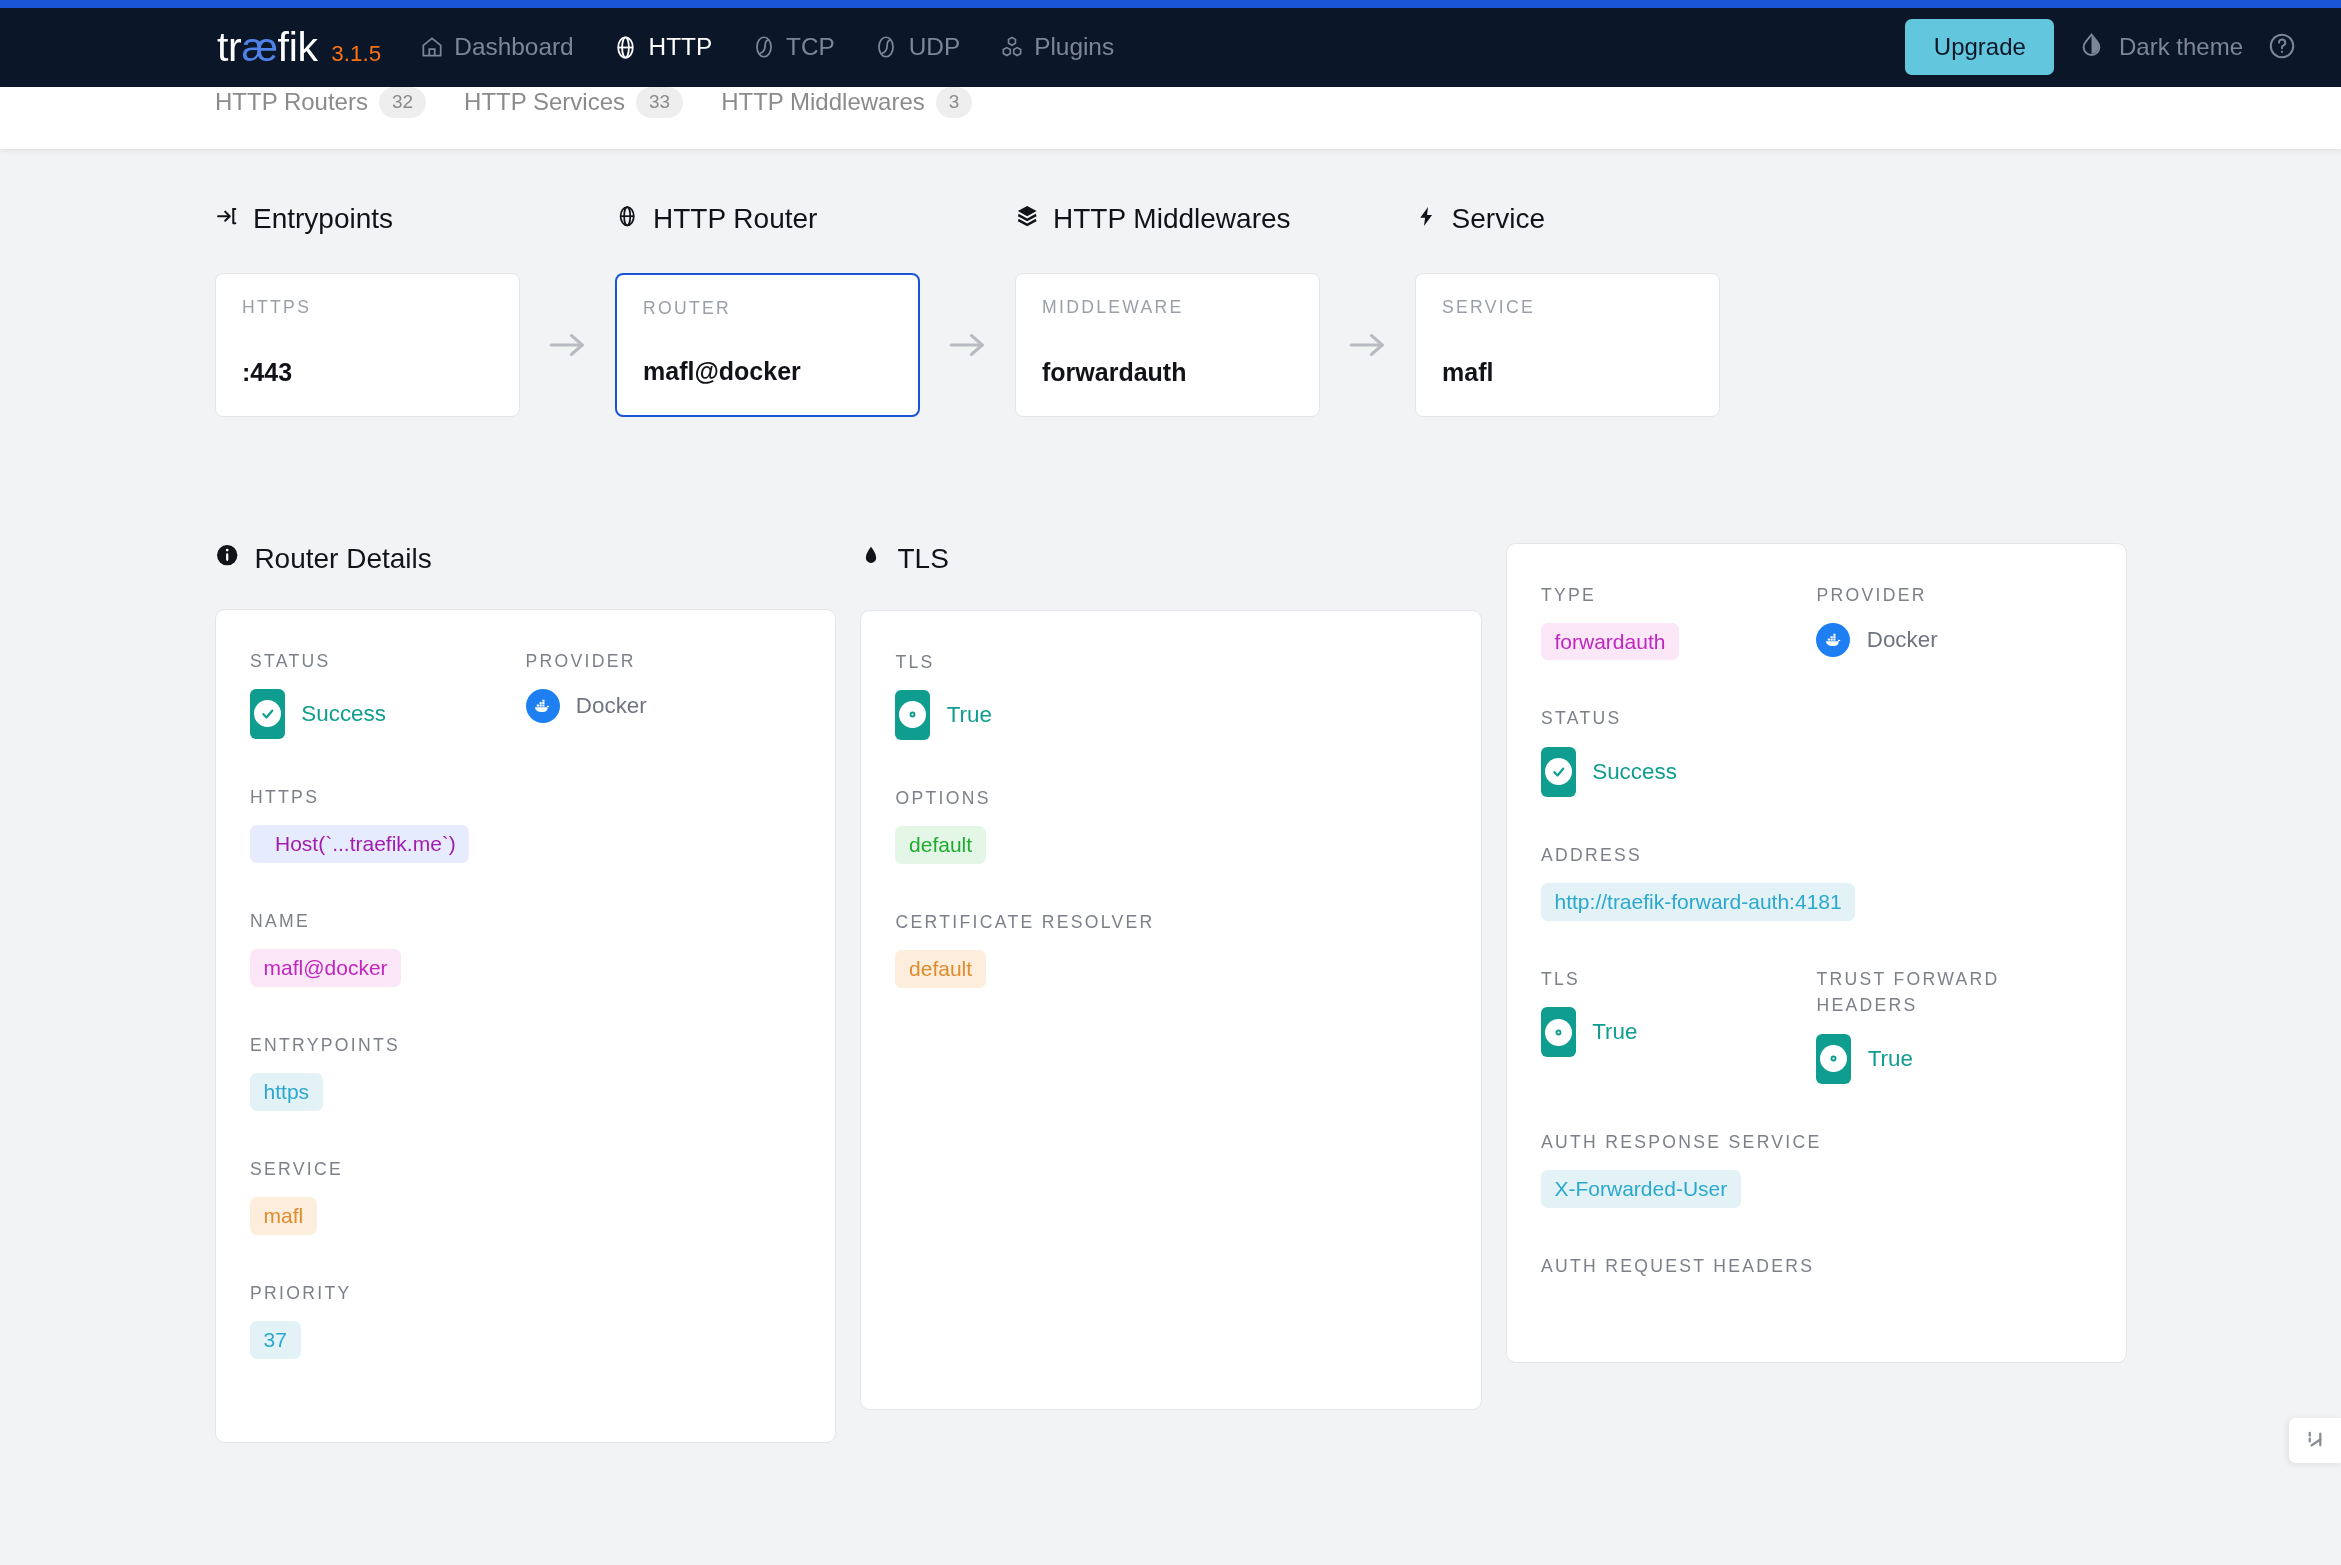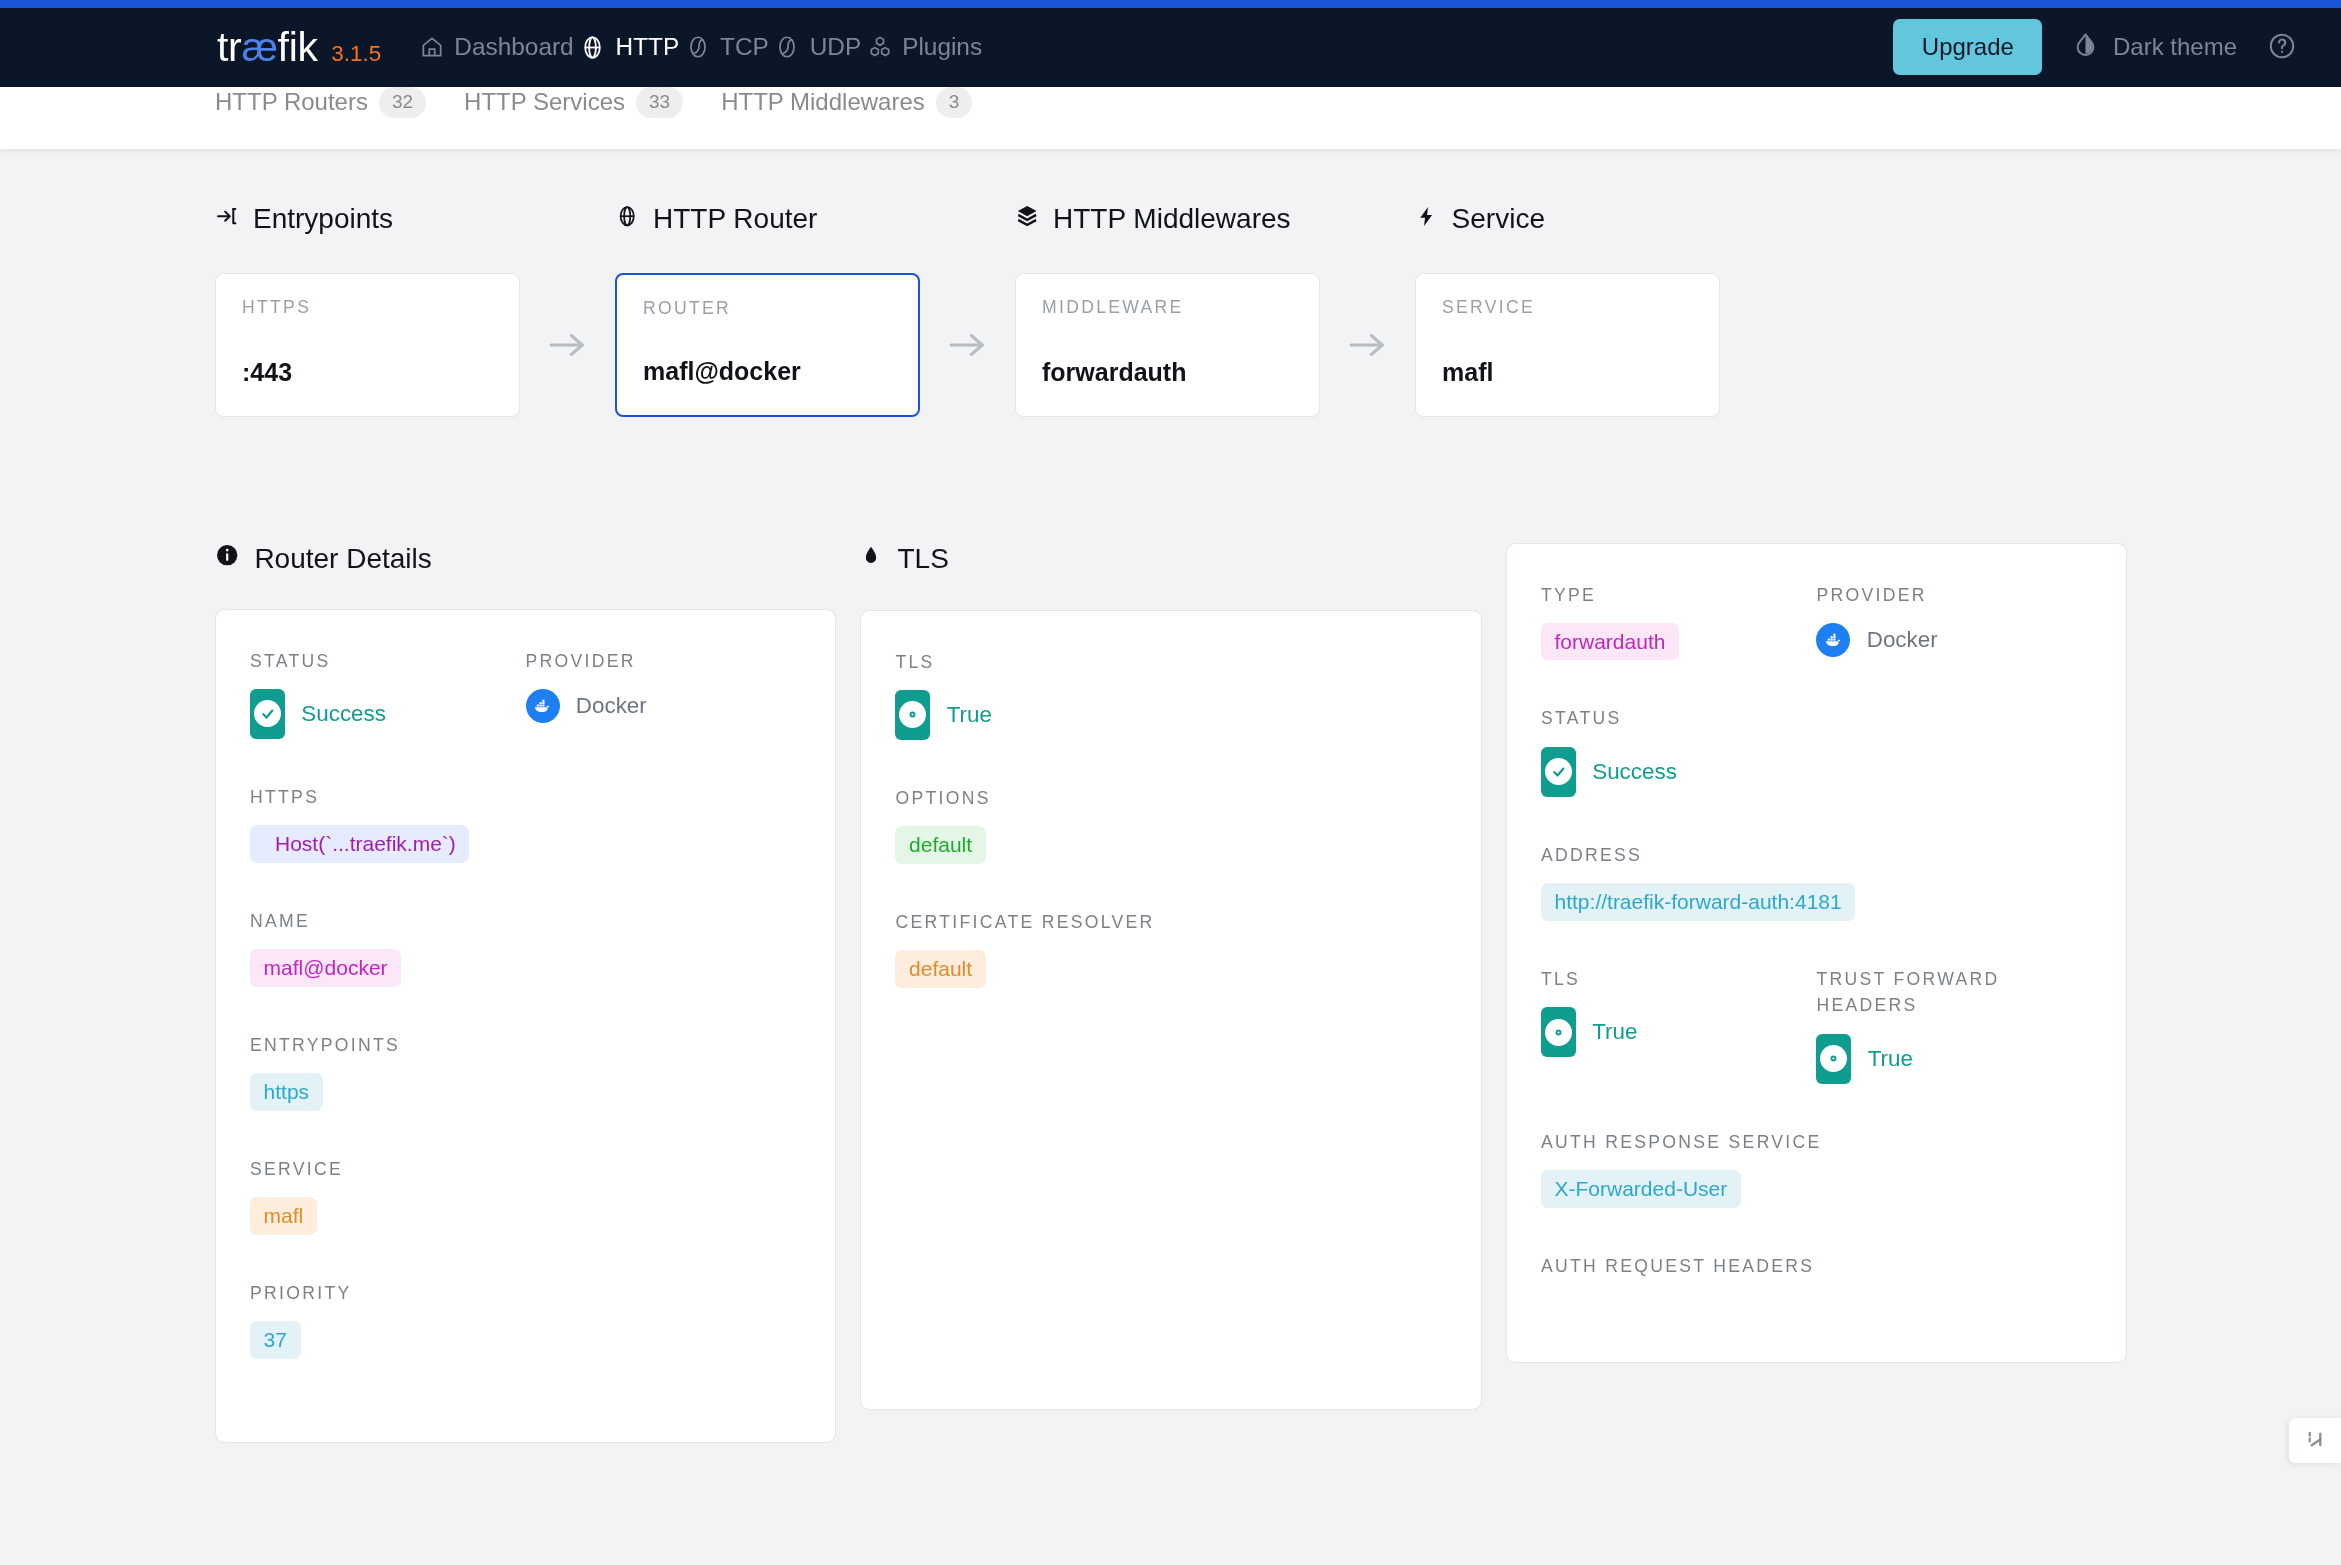--- a/index.html
+++ b/index.html
@@ -24,31 +24,31 @@
     position: relative;
   }
   .brand { display: flex; align-items: baseline; gap: 13.6px; }
   .brand-logo {
     font-size: 41px; color: #ffffff; letter-spacing: -0.3px;
     font-weight: 400; line-height: 1;
   }
   .brand-logo .ae { color: #4f82e8; }
   .brand-version { font-size: 22.4px; color: #f97316; }
 
-  .nav-links { display: flex; align-items: center; margin-left: 35px; }
+  .nav-links { display: flex; align-items: center; margin-left: 35px; gap: 33px; }
   .nav-link {
     display: flex; align-items: center; gap: 9.5px;
     font-size: 24.4px; color: #7b8698; cursor: pointer;
     padding: 4.1px 2.7px;
   }
   .nav-link.active { color: #ffffff; }
   .nav-link svg { display: block; }
 
   .nav-right {
-    margin-left: auto; display: flex; align-items: center; gap: 30px;
+    margin-left: auto; display: flex; align-items: center; gap: 24px;
   }
   .upgrade-btn {
     background: #62c7dd; color: #0b1729; border: none;
     font-size: 24px; font-family: inherit;
     padding: 13.6px 28.5px; border-radius: 6.8px; cursor: pointer;
   }
   .theme-toggle {
     display: flex; align-items: center; gap: 13.6px;
     color: #7b8698; font-size: 24px; cursor: pointer;
   }

